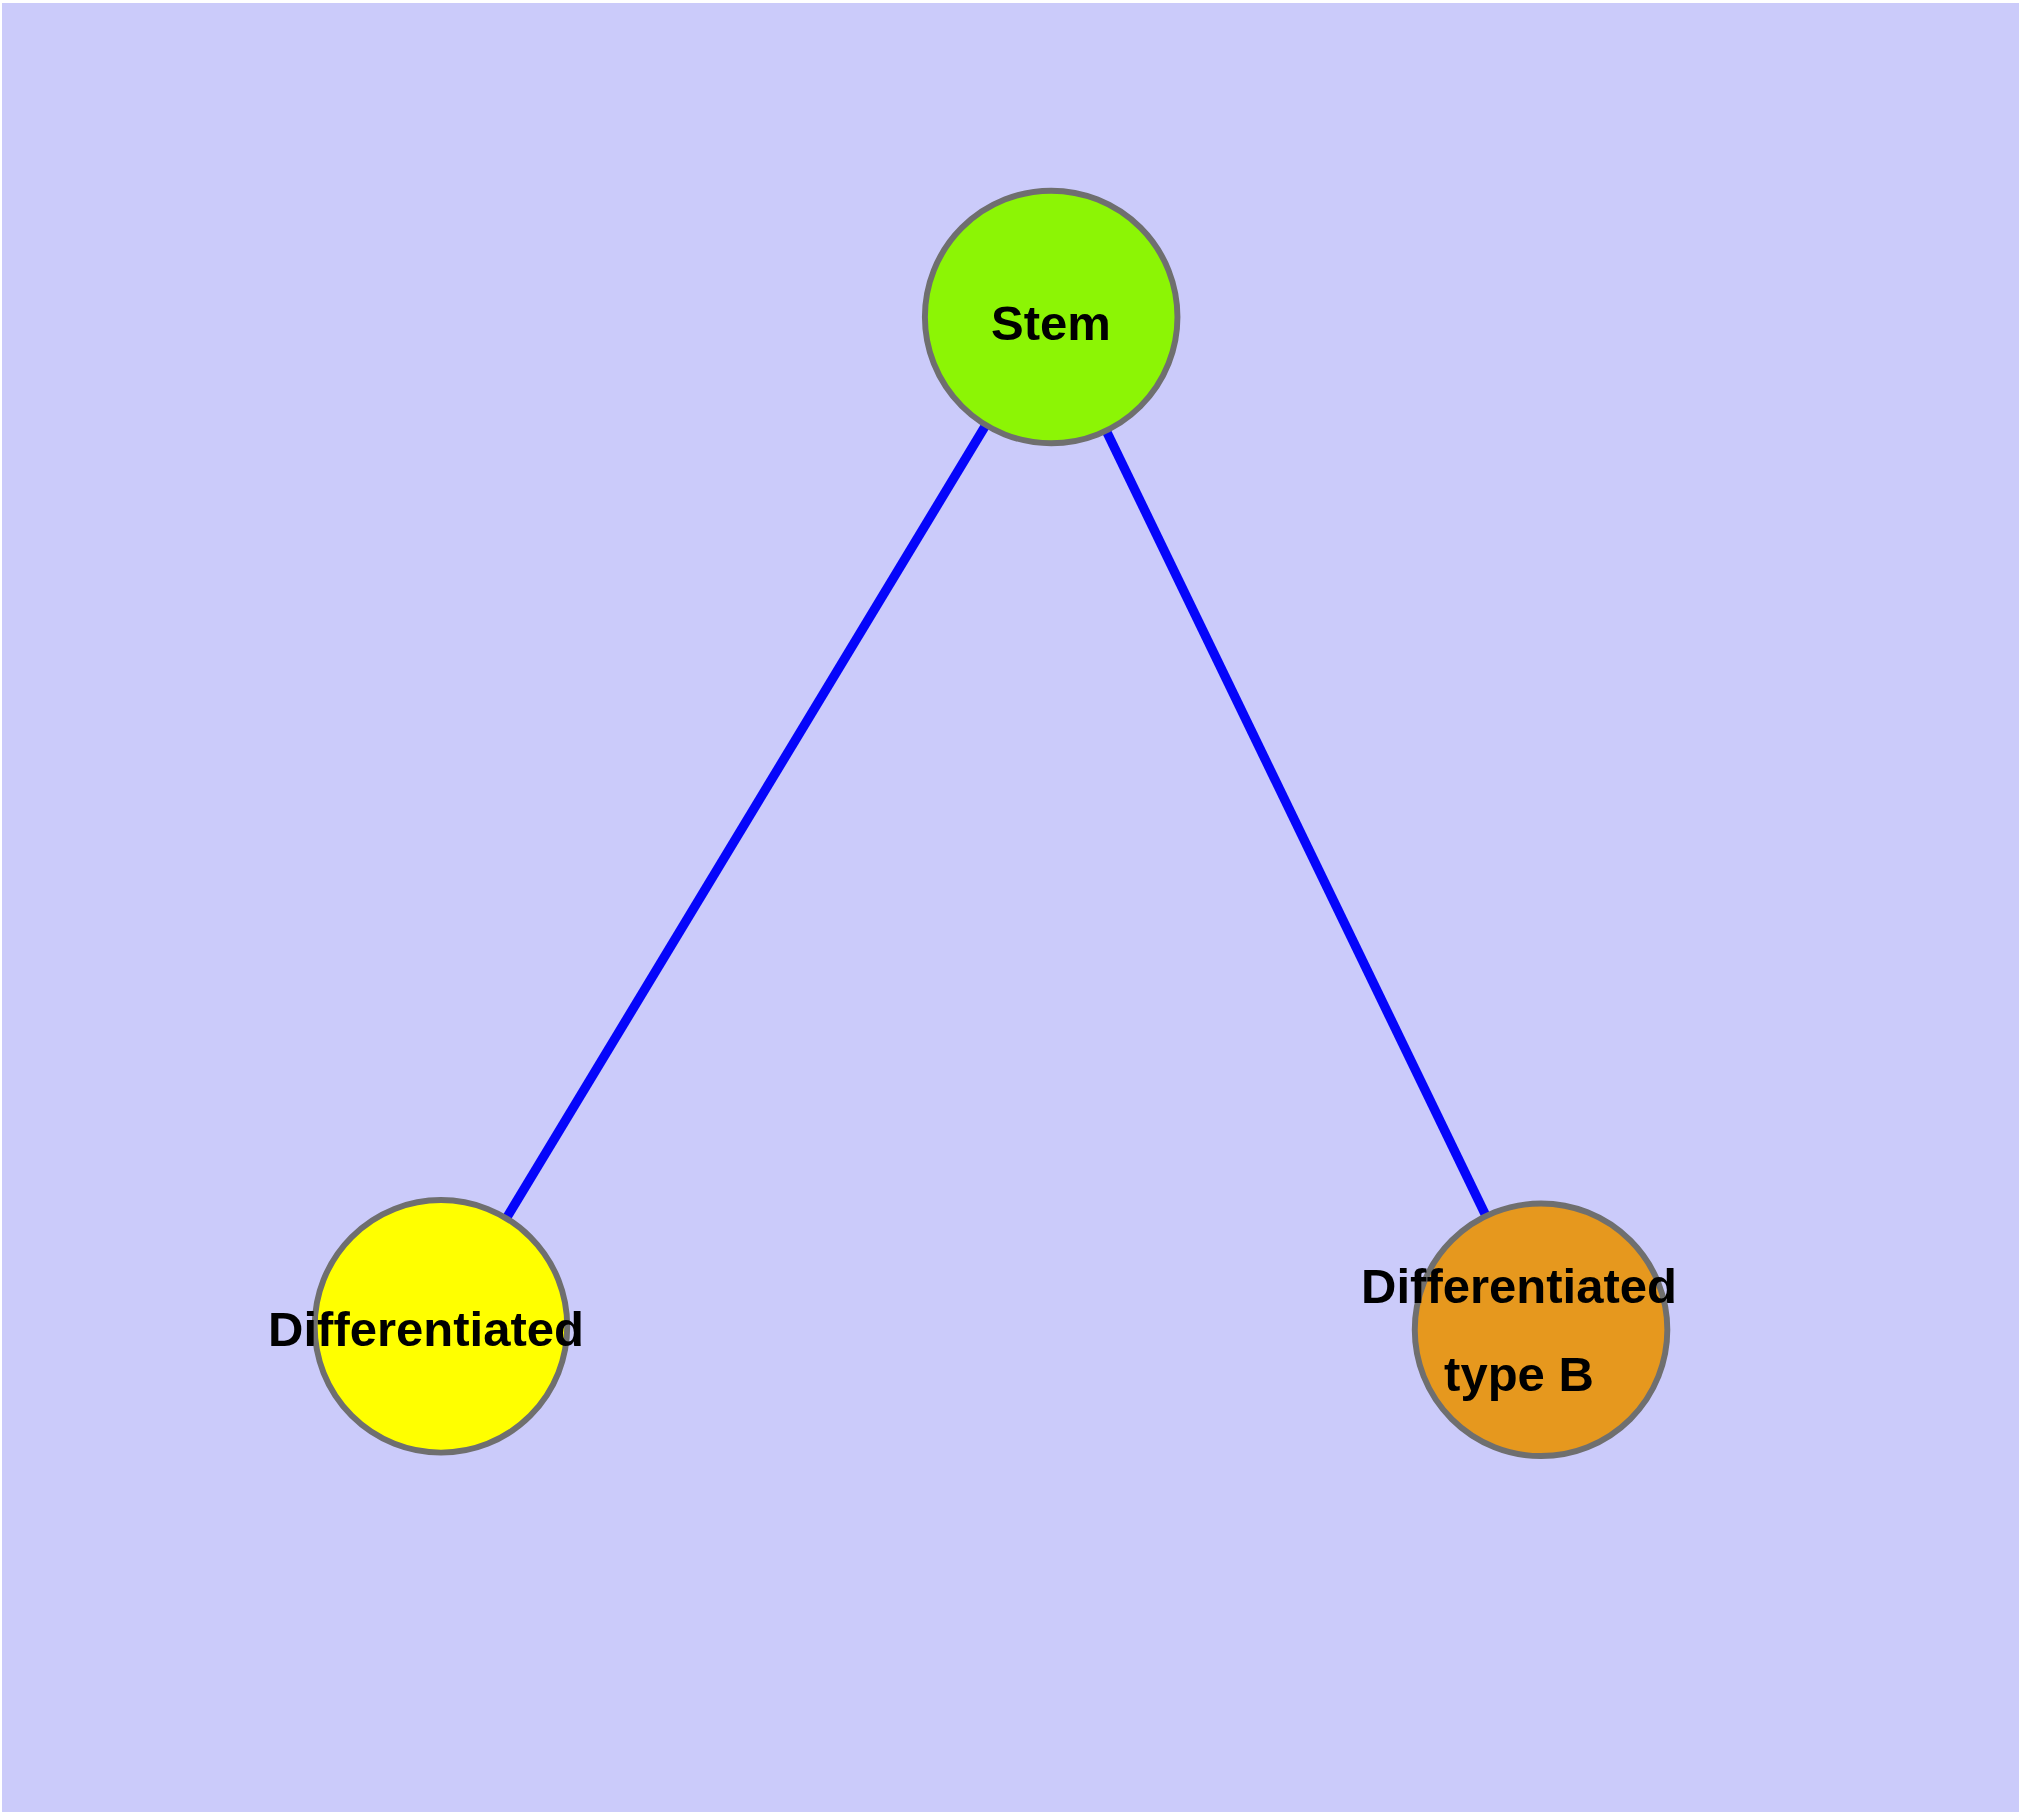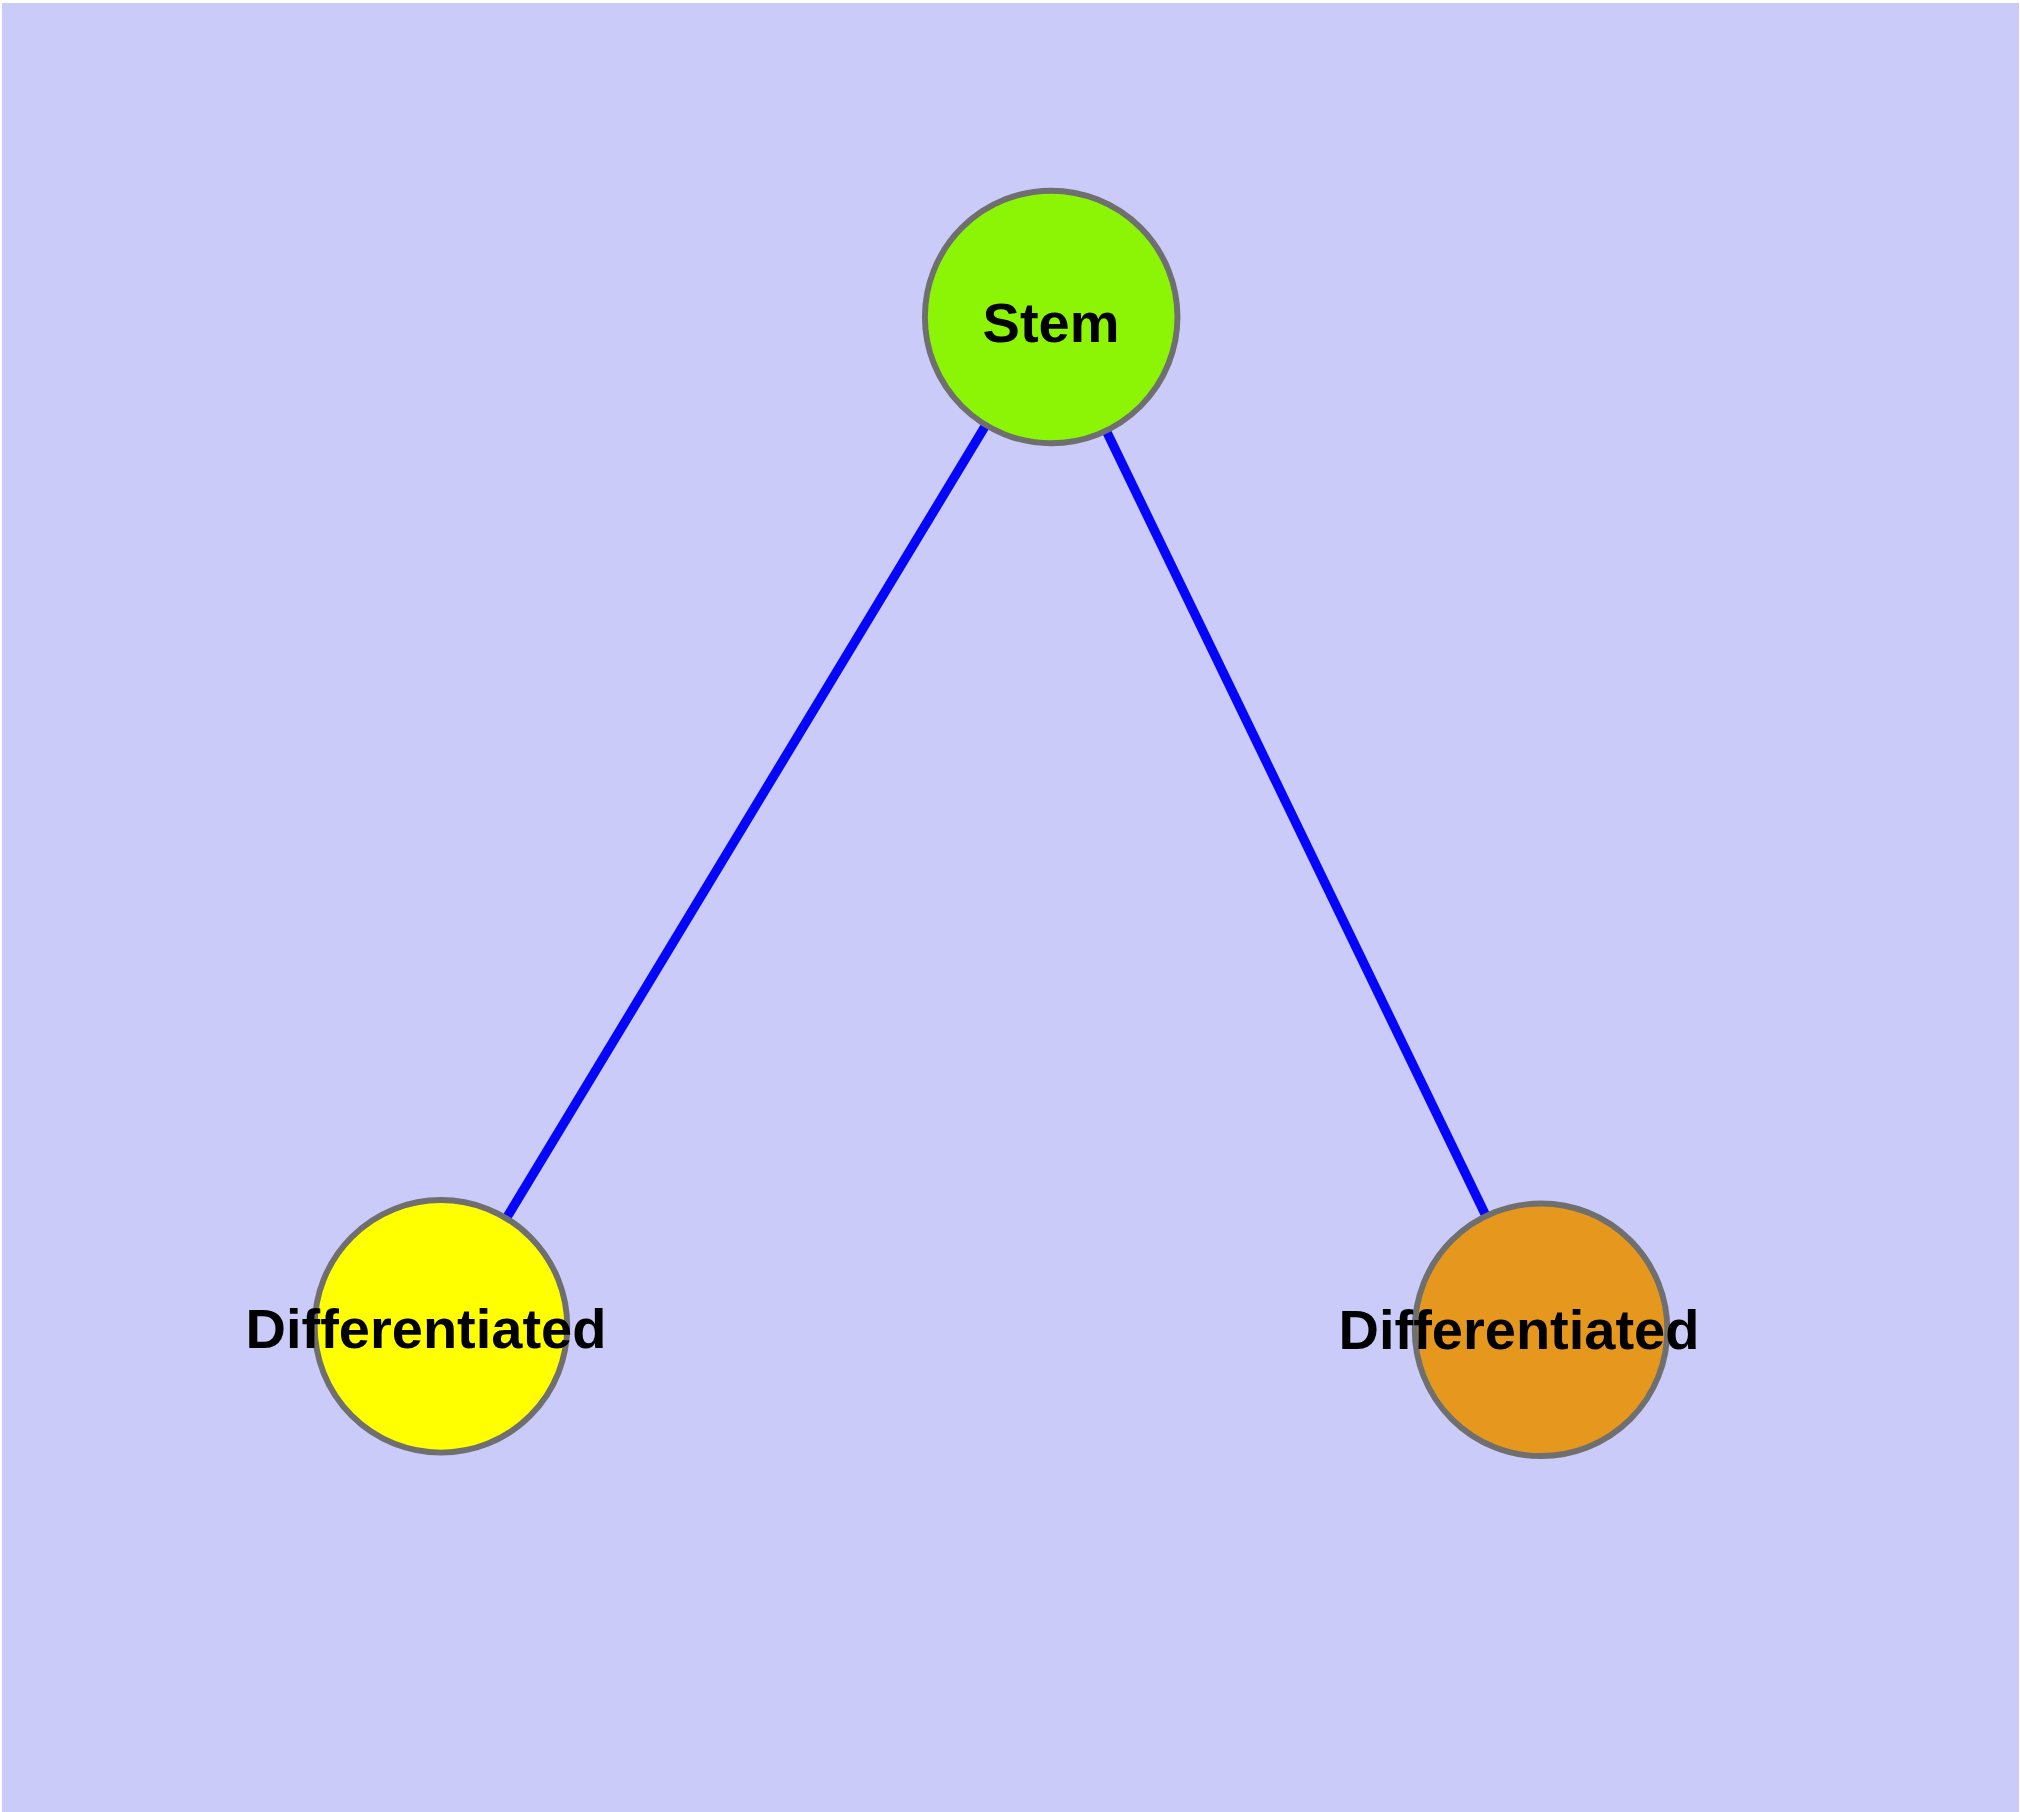--- a/index.html
+++ b/index.html
@@ -29,21 +29,21 @@
     width: 2021px;
     height: 1812px;
   }
   .node-label {
     position: absolute;
     transform: translate(-50%, -50%);
     display: flex;
     flex-direction: column;
     align-items: center;
     font-weight: bold;
-    font-size: 56px;
+    font-size: 49px;
     line-height: 88px;
     color: #000000;
     white-space: nowrap;
     text-align: center;
     justify-content: flex-end;
   }
   .label-line {
     display: block;
   }
 </style>
@@ -64,15 +64,16 @@
   <div class="node-label" style="left: 1051px; top: 323px; color: rgb(0, 0, 0);">
     <span class="label-line">Stem</span>
   </div>
 
   <div class="node-label" style="left: 426px; top: 1329px; color: rgb(0, 0, 0);">
     <span class="label-line">Differentiated</span>
   </div>
 
   <div class="node-label" style="left: 1519px; top: 1330px; color: rgb(0, 0, 0);">
     <span class="label-line">Differentiated</span>
+    <span class="label-line">type B</span>
   </div>
 </div>
 
 
 </body></html>

